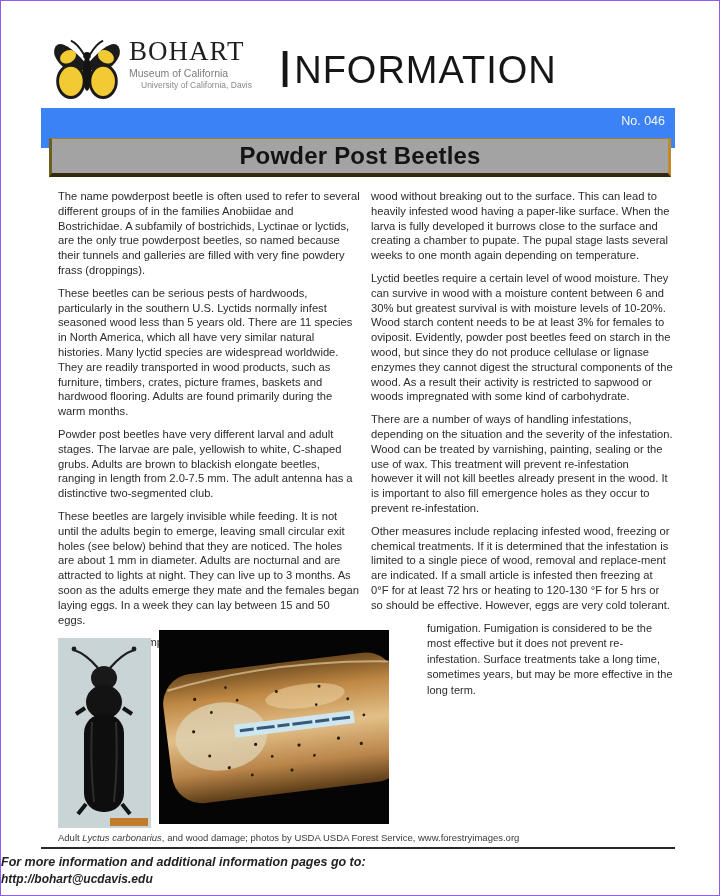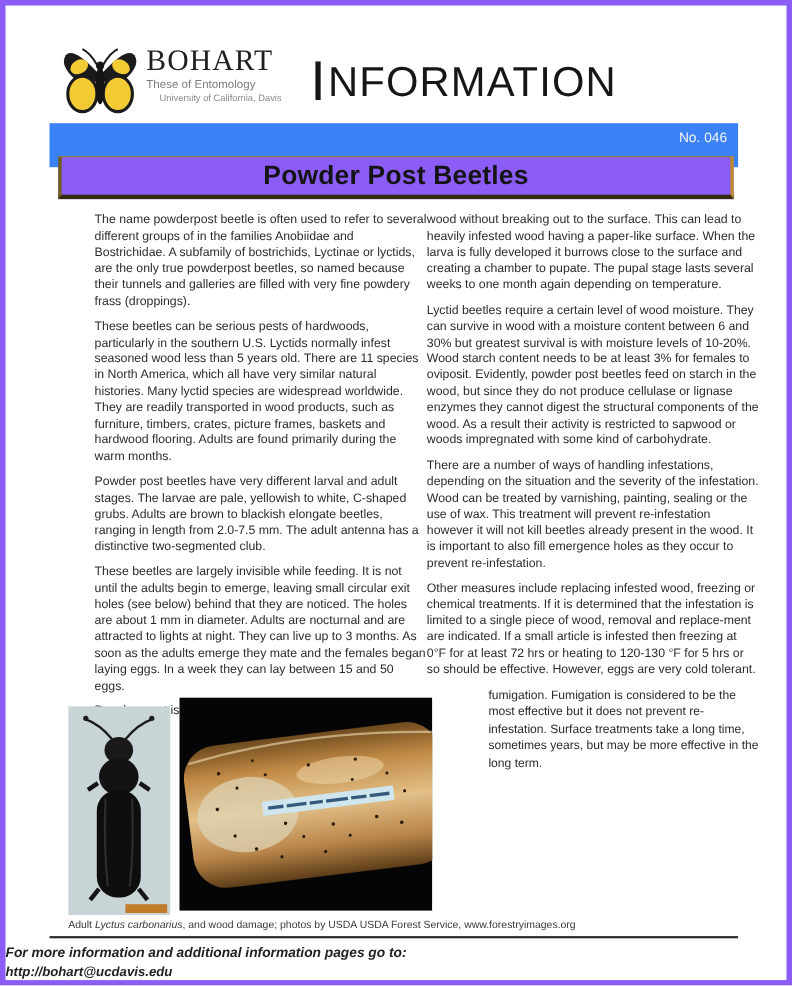--- a/index.html
+++ b/index.html
@@ -1,41 +1,41 @@
 <!DOCTYPE html>
 <html><head>
 <meta charset="utf-8">
 <style>
   html,body{margin:0;padding:0;background:#ffffff;}
   .page{
     position:relative;width:720px;height:896px;background:#ffffff;
-    box-sizing:border-box;border:5px solid #8b5cf6;overflow:hidden;
+    box-sizing:border-box;border:1px solid #8b5cf6;overflow:hidden;
     font-family:"Liberation Sans",sans-serif;color:#242424;
   }
   
   .header{position:absolute;top:33px;left:48px;right:44px;height:74px;display:flex;align-items:flex-start;}
   .logo-wrap{display:flex;align-items:flex-start;}
   .butterfly{width:76px;height:72px;flex:0 0 auto;}
   .org-block{margin-left:4px;margin-top:4px;line-height:1;}
   .org-name{font-family:"Liberation Serif",serif;font-size:27px;letter-spacing:1px;color:#1f1f1f;}
   .org-sub1{font-size:10.5px;color:#7d7d7d;margin-top:3px;}
   .org-sub2{font-size:8.5px;color:#8a8a8a;margin-top:2px;padding-left:12px;}
   .masthead{margin-left:26px;margin-top:10px;color:#161616;
     font-size:38px;letter-spacing:1px;line-height:1;white-space:nowrap;}
   .masthead .big-i{font-size:51px;vertical-align:-4px;letter-spacing:2px;}
   
   .black-bar{position:absolute;top:107px;left:40px;right:44px;height:40px;background:#3b82f6;}
   .issue-no{position:absolute;right:10px;top:0;height:26px;line-height:26px;color:#f5f5f5;font-size:12.5px;}
   .banner{position:absolute;top:137px;left:48px;right:48px;height:34px;
-    background:#8b5cf6;border-top:1px solid #9a8328;border-left:3px solid #6e5e1c;
+    background:#a3a3a3;border-top:1px solid #9a8328;border-left:3px solid #6e5e1c;
     border-right:3px solid #c08a2b;border-bottom:4px solid #352a10;
     display:flex;align-items:center;justify-content:center;}
   .banner-title{font-size:24px;font-weight:bold;color:#141414;letter-spacing:0.2px;}
   
-  .columns{position:absolute;top:188px;left:57px;width:615px;display:flex;margin-left:24px;}
+  .columns{position:absolute;top:188px;left:57px;width:615px;display:flex;gap:11px;}
   .col{width:302px;font-size:11.2px;line-height:14.8px;color:#2b2b2b;text-align:left;}
   .col .para{margin:0 0 8px 0;}
   .wrap-right{width:247px;margin-left:56px;font-size:11px;line-height:15.6px;color:#2b2b2b;}
   
   .beetle-photo{position:absolute;top:637px;left:57px;width:93px;height:190px;}
   .wood-photo{position:absolute;top:629px;left:158px;width:230px;height:194px;}
   .caption{position:absolute;top:831px;left:57px;font-size:9.5px;color:#3a3a3a;}
   .caption .species{font-style:italic;}
   .rule{position:absolute;top:846px;left:40px;right:44px;height:2px;background:#2a2a2a;}
   .footer{position:absolute;top:854px;left:0;right:0;font-style:italic;font-weight:bold;color:#222;}
@@ -56,21 +56,21 @@
         <path d="M42 30 Q66 4 73 13 Q79 23 64 36 Q54 42 44 38 Z" fill="#1b1b1b"></path>
         <ellipse cx="20" cy="24" rx="9" ry="6.5" fill="#f2ca33" transform="rotate(-28 20 24)"></ellipse>
         <ellipse cx="60" cy="24" rx="9" ry="6.5" fill="#f2ca33" transform="rotate(28 60 24)"></ellipse>
         <ellipse cx="23" cy="50" rx="14" ry="17" fill="#f2ca33" stroke="#1b1b1b" stroke-width="3"></ellipse>
         <ellipse cx="57" cy="50" rx="14" ry="17" fill="#f2ca33" stroke="#1b1b1b" stroke-width="3"></ellipse>
         <ellipse cx="40" cy="42" rx="4.5" ry="18" fill="#141414"></ellipse>
         <circle cx="40" cy="23" r="4" fill="#141414"></circle>
       </svg>
       <div class="org-block">
         <div class="org-name">BOHART</div>
-        <div class="org-sub1">These of Entomology</div>
+        <div class="org-sub1">Museum of California</div>
         <div class="org-sub2">University of California, Davis</div>
       </div>
     </div>
     <div class="masthead"><span class="big-i">I</span><span>NFORMATION</span></div>
   </div>
 
   <div class="black-bar">
     <span class="issue-no">No. 046</span>
   </div>
 

